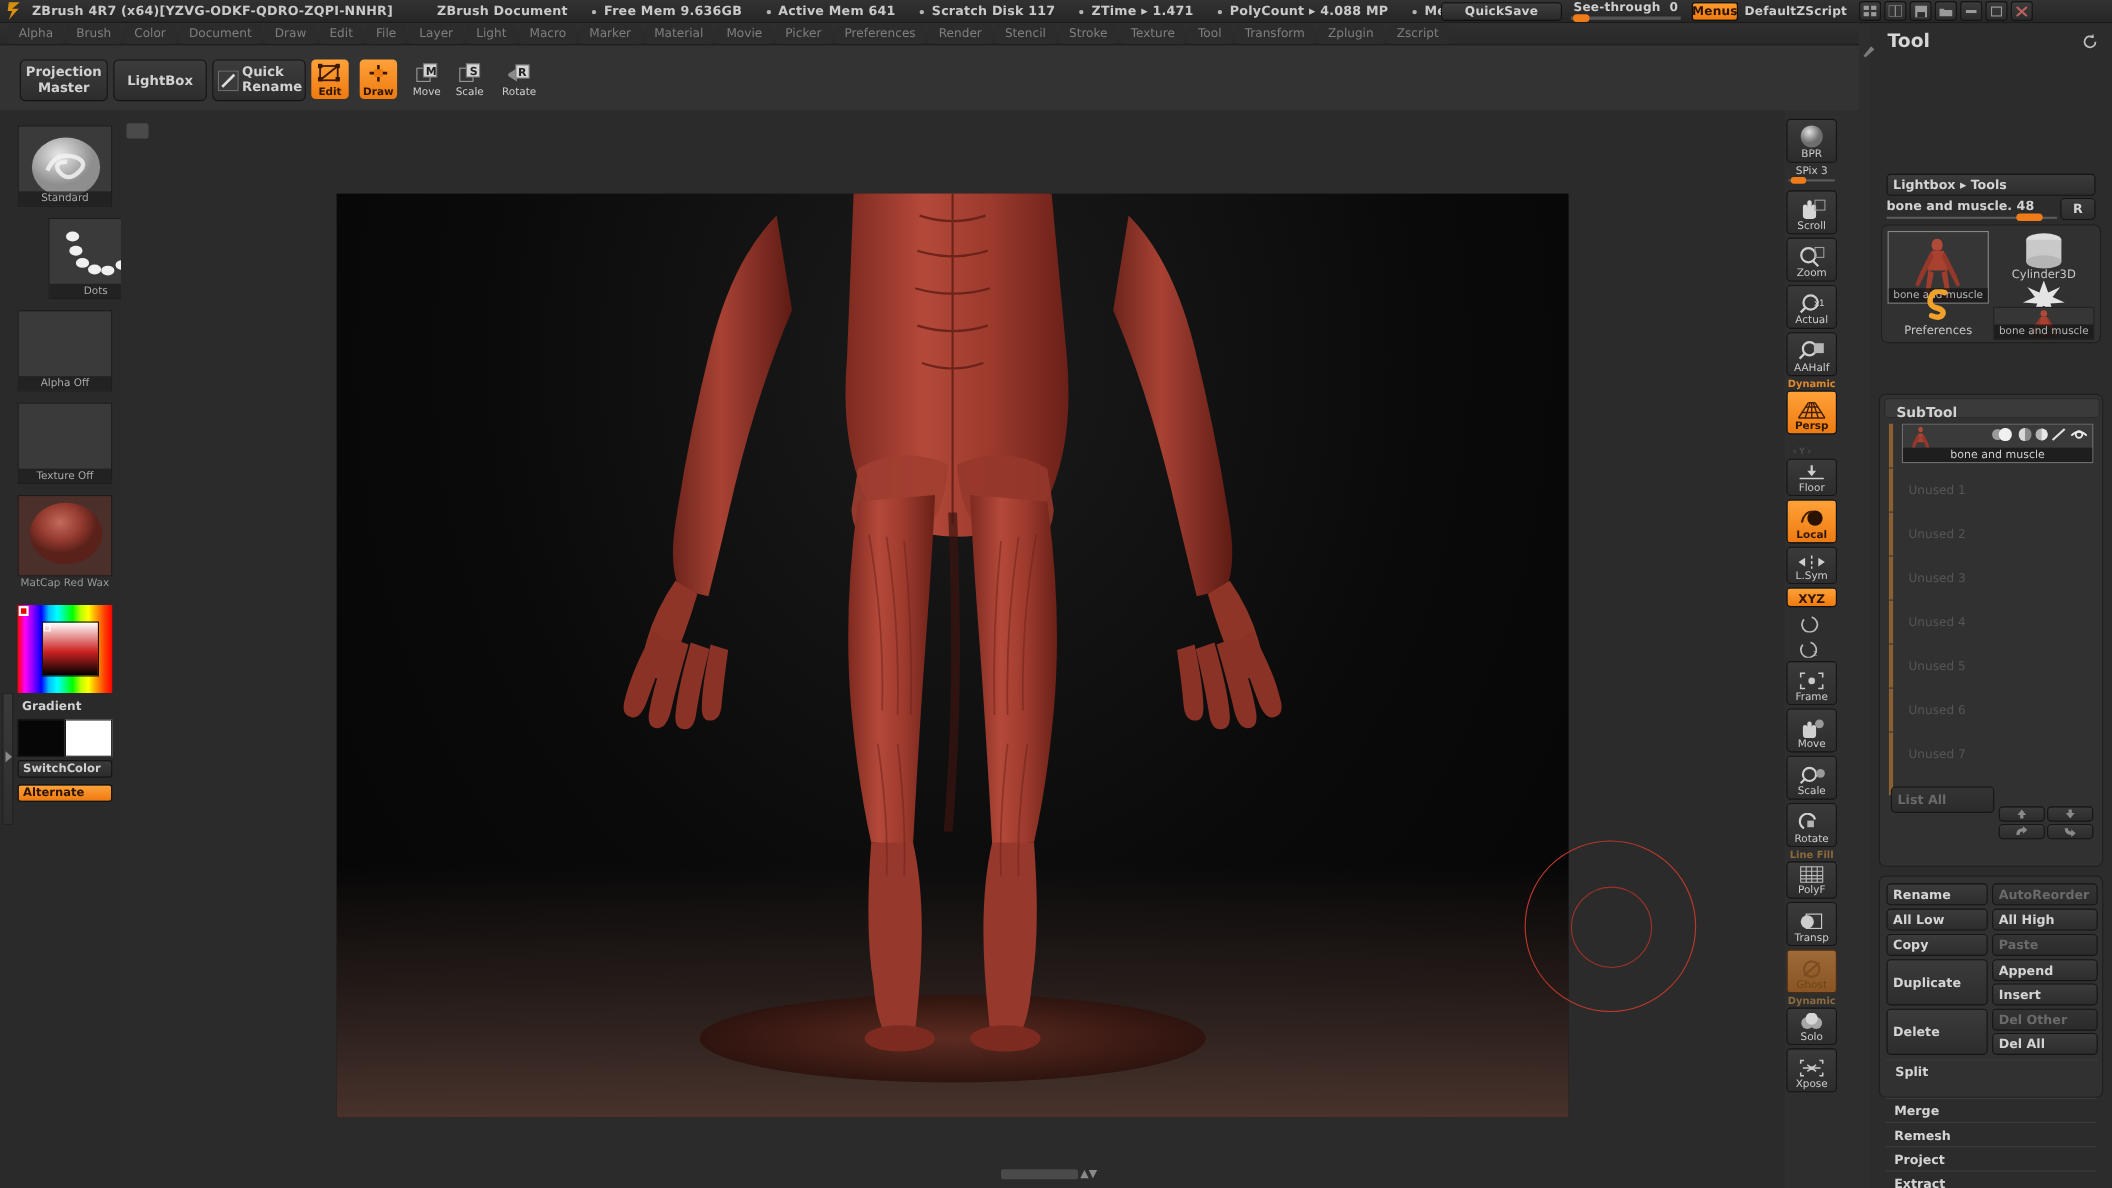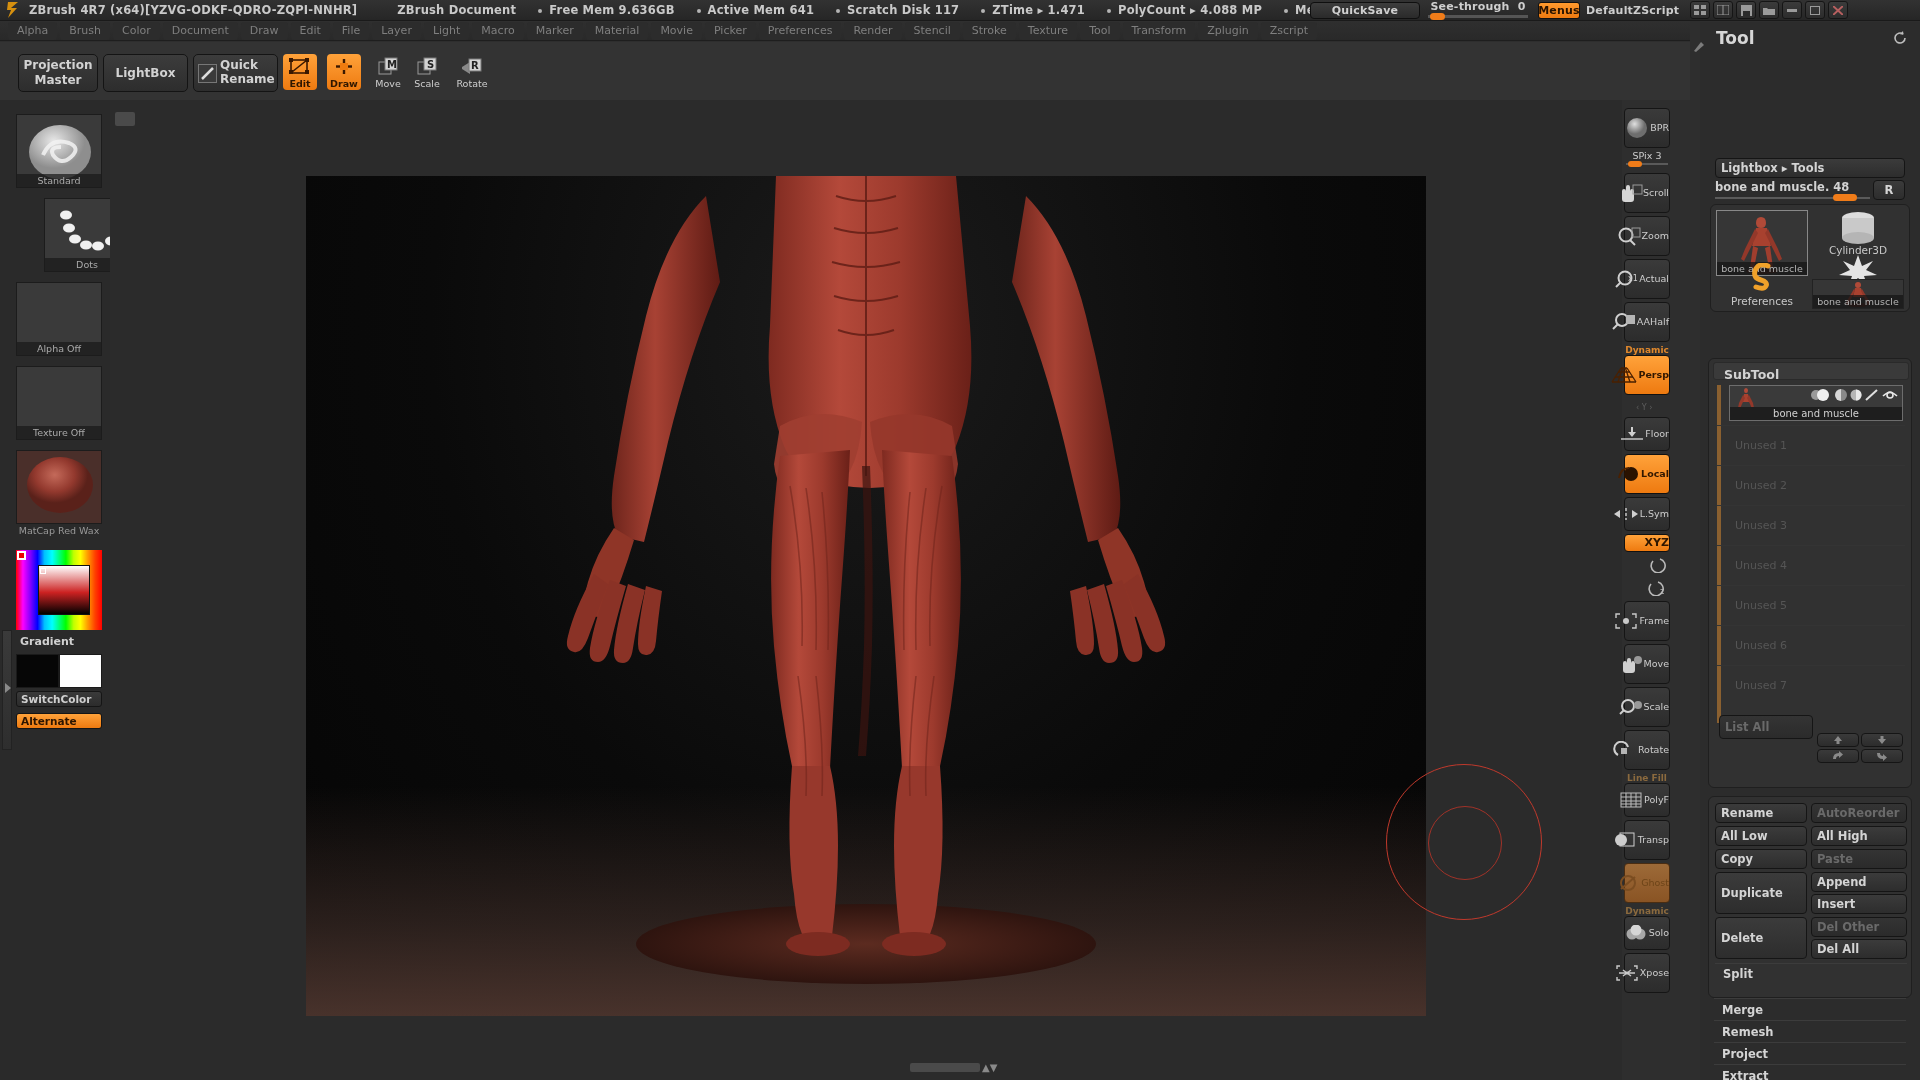--- a/index.html
+++ b/index.html
@@ -139,25 +139,25 @@
   .brushcursor { position:absolute; left:1080px; top:588px; width:156px; height:156px;
                  border:1px solid #c0392b; border-radius:50%; }
   .brushcursor:after { content:""; position:absolute; left:41px; top:41px; width:72px; height:72px;
                  border:1px solid #a03228; border-radius:50%; }
 
   
   .rshelf { position:absolute; left:1624px; top:108px; width:50px; }
   .rbtn { position:relative; width:46px; height:40px; margin-bottom:3px;
           border:1px solid #151515; border-radius:4px;
           background: linear-gradient(#3a3a3a,#2c2c2c);
-          display:flex; flex-direction:row; align-items:center; justify-content:flex-end; }
+          display:flex; flex-direction:column; align-items:center; justify-content:flex-end; }
   .rbtn.on { background: linear-gradient(#ffa23a,#ee7a10); border-color:#111; }
   .rbtn .rl { font-size:9.5px; color:#cdcdcd; line-height:11px; padding-bottom:1px; }
   .rbtn.on .rl { color:#301700; font-weight:bold; }
-  .rbtn .rg { flex:1; display:flex; align-items:flex-start; justify-content:center; }
+  .rbtn .rg { flex:1; display:flex; align-items:flex-end; justify-content:center; }
   .rbtn.flat { background:transparent; border:none; }
   .rcap { width:46px; font-size:9px; color:#8b6a3e; text-align:center; line-height:10px; font-weight:bold;}
   .rcap.orange { color:#e0882c; }
   .rslider { width:46px; height:16px; position:relative; }
   .rslider .rl2 { font-size:9.5px; color:#cdcdcd; text-align:center; line-height:10px;}
   .rslider .tr { position:absolute; left:2px; top:12px; width:42px; height:2px; background:#5a5a5a;}
   .rslider .kn { position:absolute; left:4px; top:10px; width:14px; height:6px; border-radius:3px; background:#f07c19;}
 
   
   .rpanel { position:absolute; left:1700px; top:22px; width:220px; height:1058px; background:#2c2c2c; }

